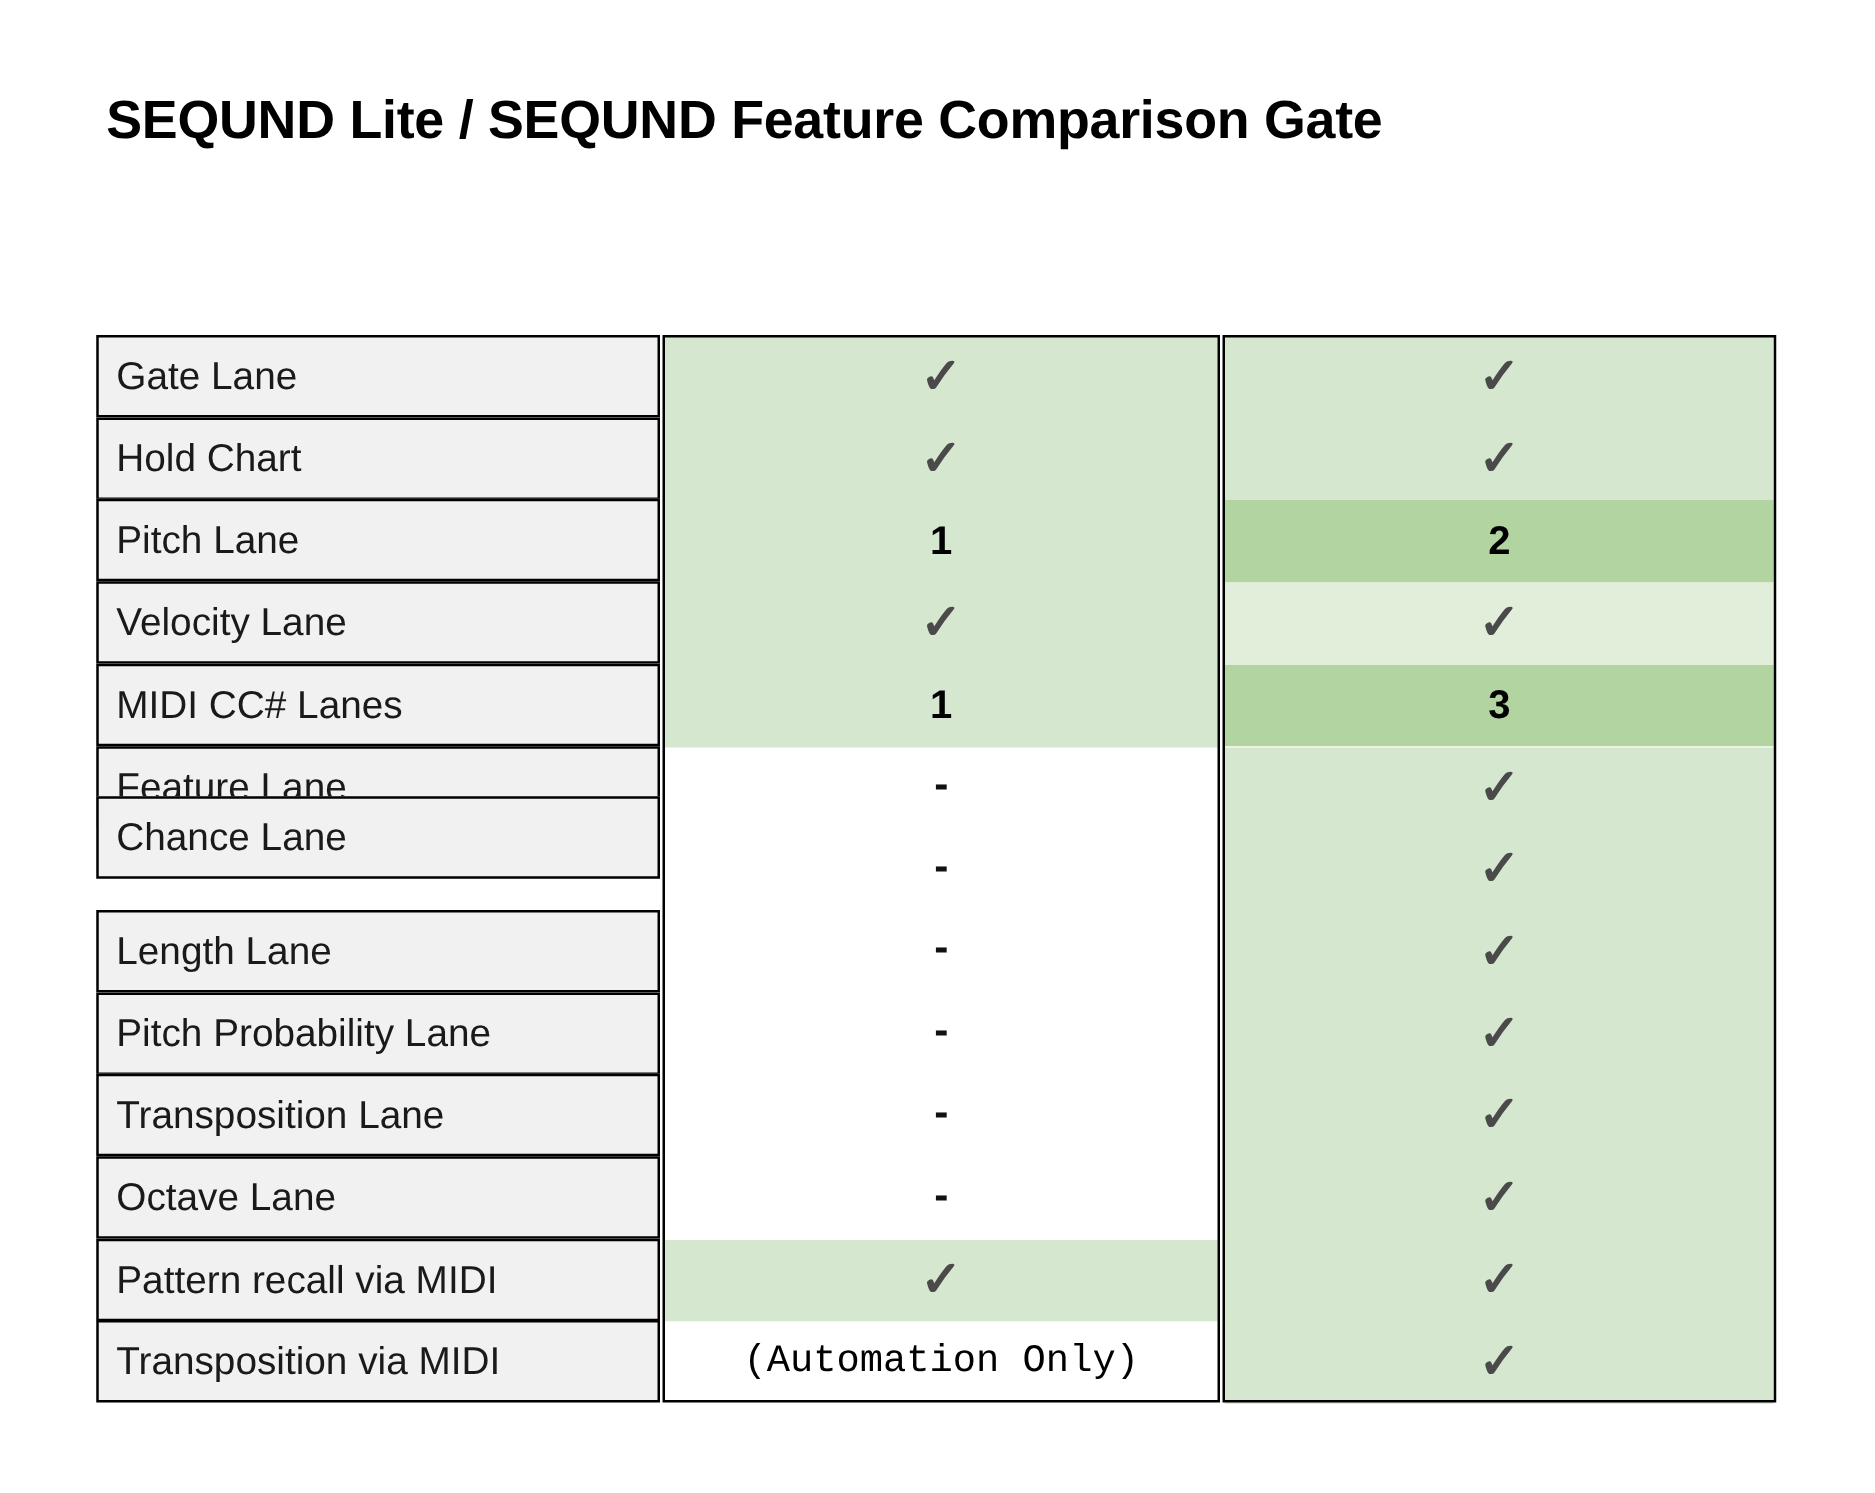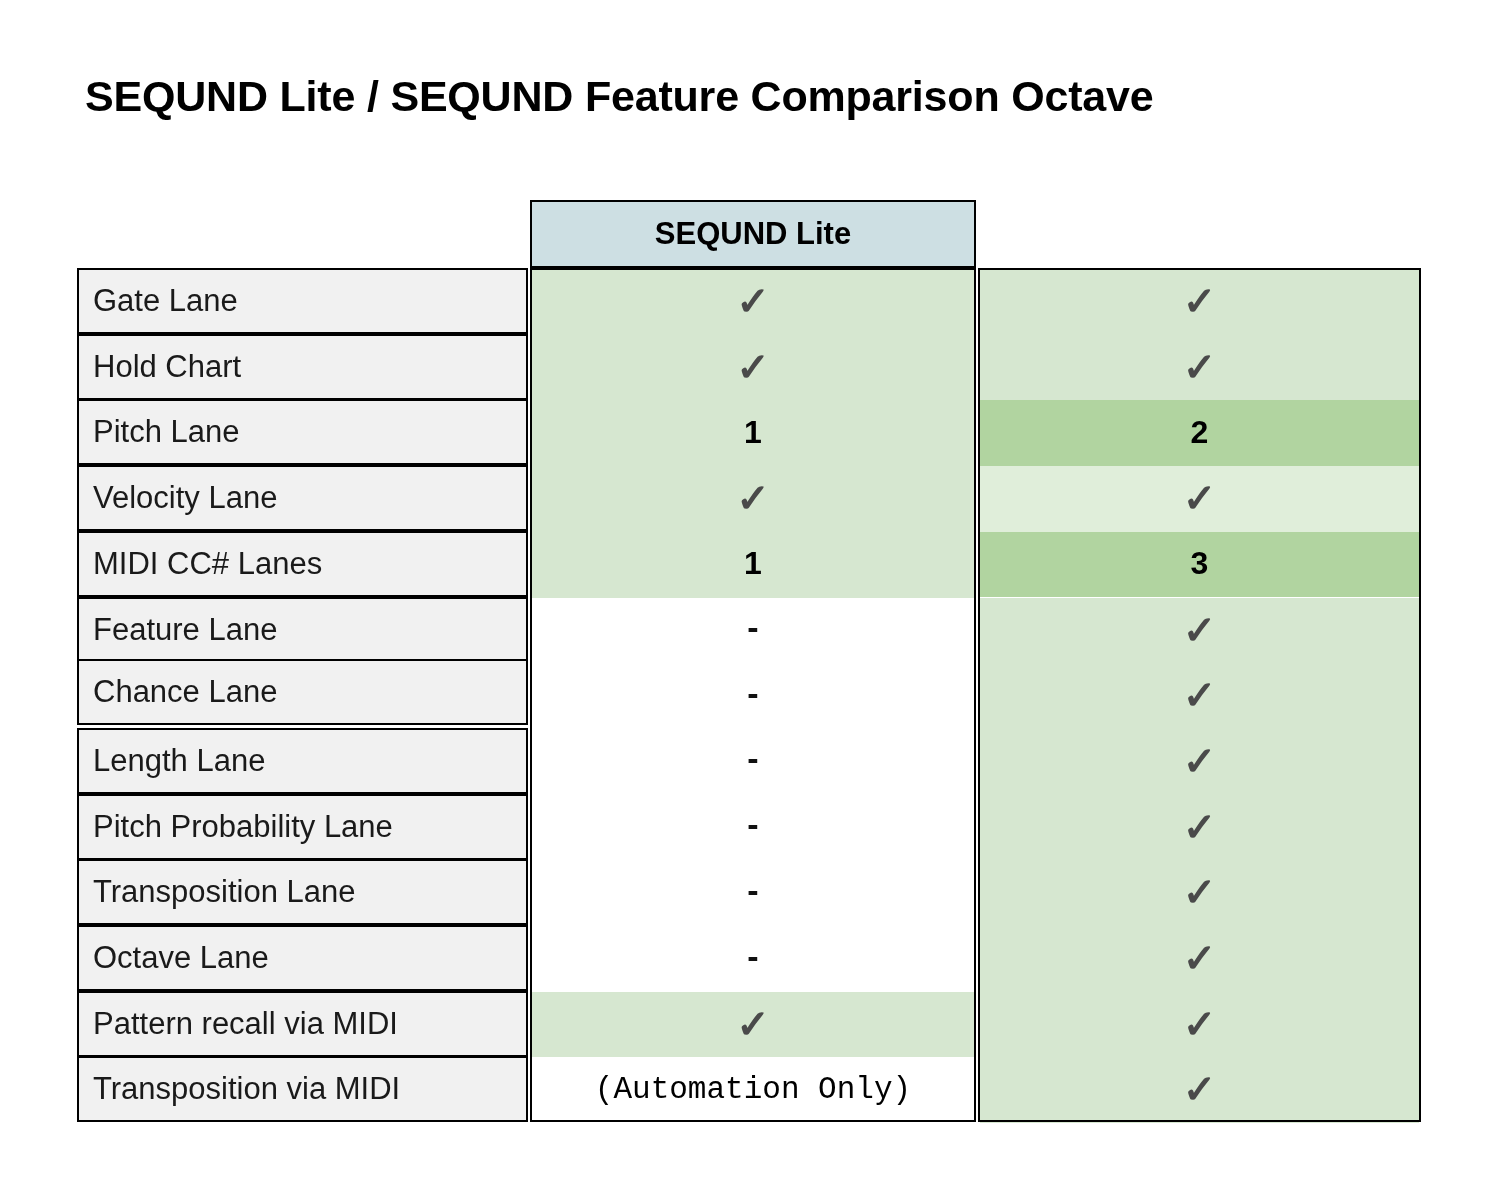--- a/index.html
+++ b/index.html
@@ -134,39 +134,38 @@
   .v-text {
     font-size: 31px;
     font-weight: normal;
     color: #000000;
     white-space: nowrap;
   }
 </style>
 </head>
 <body>
 
-<div id="page-title">SEQUND Lite / SEQUND Feature Comparison Octave</div>
+<div id="page-title">SEQUND Lite / SEQUND Feature Comparison Gate</div>
 
 <div id="comparison-table">
 
   <div id="bands-layer">
       <div class="band lite" style="top: 69px; height: 328.5px; background: rgb(214, 231, 208);"></div>
       <div class="band lite" style="top: 791.7px; height: 65.7px; background: rgb(214, 231, 208);"></div>
       <div class="band seqund" style="top: 69px; height: 131.4px; background: rgb(214, 231, 208);"></div>
       <div class="band seqund" style="top: 200.4px; height: 65.7px; background: rgb(177, 212, 160);"></div>
       <div class="band seqund" style="top: 266.1px; height: 65.7px; background: rgb(224, 238, 218);"></div>
       <div class="band seqund" style="top: 331.8px; height: 65.7px; background: rgb(177, 212, 160);"></div>
       <div class="band seqund" style="top: 397.5px; height: 525.6px; background: rgb(214, 231, 208);"></div>
     </div>
 
   <div class="col-outline lite"></div>
   <div class="col-outline seqund"></div>
 
   <div class="header-row">
-    <div class="header-cell lite">SEQUND Lite</div>
   </div>
 
   <div id="rows-layer">
       <div class="label-cell" style="top: 68px;">
         <span>Gate Lane</span>
       </div>
       <div class="value-cell lite" style="top: 68px;">
         <span class="v-check">✓</span>
       </div>
       <div class="value-cell seqund" style="top: 68px;">
@@ -210,21 +209,21 @@
       </div>
       <div class="label-cell" style="top: 396.5px;">
         <span>Feature Lane</span>
       </div>
       <div class="value-cell lite" style="top: 396.5px;">
         <span class="v-dash">-</span>
       </div>
       <div class="value-cell seqund" style="top: 396.5px;">
         <span class="v-check">✓</span>
       </div>
-      <div class="label-cell" style="top: 459px;">
+      <div class="label-cell" style="top: 437px;">
         <span>Chance Lane</span>
       </div>
       <div class="value-cell lite" style="top: 462.2px;">
         <span class="v-dash">-</span>
       </div>
       <div class="value-cell seqund" style="top: 462.2px;">
         <span class="v-check">✓</span>
       </div>
       <div class="label-cell" style="top: 527.9px;">
         <span>Length Lane</span>

